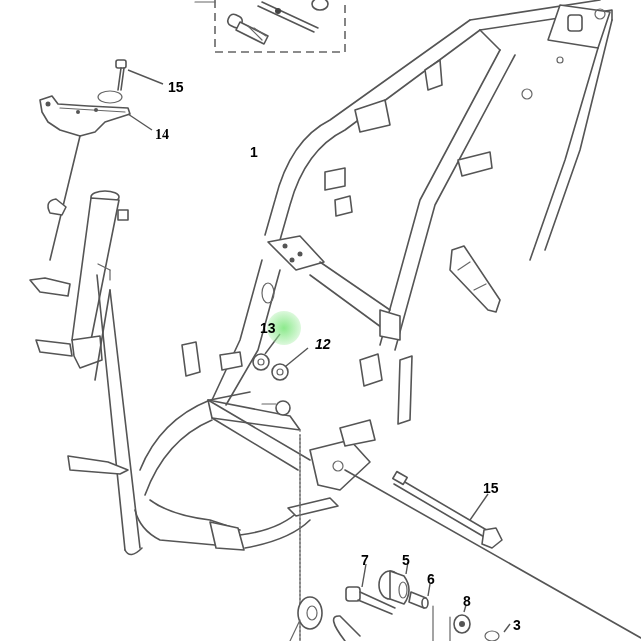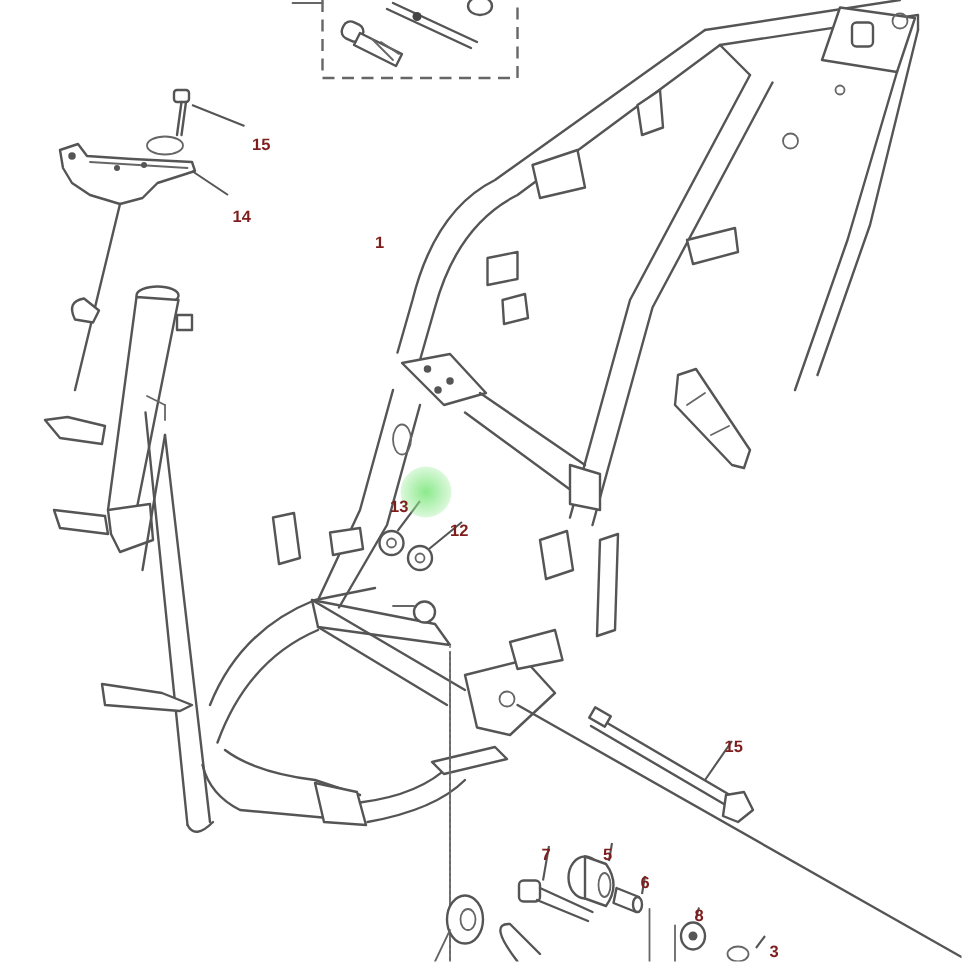--- a/index.html
+++ b/index.html
@@ -5,21 +5,21 @@
   html, body { margin: 0; padding: 0; background: #ffffff; }
   body { width: 641px; height: 641px; overflow: hidden; position: relative;
          font-family: "Liberation Sans", sans-serif; }
   #diagram { position: absolute; left: 0; top: 0; width: 641px; height: 641px; }
   .ln { fill: none; stroke: #555; stroke-width: 1.6; stroke-linecap: round; stroke-linejoin: round; }
   .ln2 { fill: none; stroke: #666; stroke-width: 1.2; stroke-linecap: round; stroke-linejoin: round; }
   .fillw { fill: #fff; stroke: #555; stroke-width: 1.6; stroke-linejoin: round; }
   .dash { fill: none; stroke: #666; stroke-width: 1.6; stroke-dasharray: 8 5; }
   .leader { fill: none; stroke: #555; stroke-width: 1.4; }
   .dotted { fill: none; stroke: #888; stroke-width: 1.2; stroke-dasharray: 2 2; }
-  .callout { position: absolute; font-size: 11px; color: #7f1d1d; font-weight: bold; line-height: 1; margin-top: 12px; }
+  .callout { position: absolute; font-size: 14px; color: #000000; font-weight: bold; line-height: 1; }
   .highlight { position: absolute; width: 34px; height: 34px; border-radius: 50%;
                background: radial-gradient(circle, rgba(120,230,120,0.85) 0%, rgba(150,235,150,0.5) 55%, rgba(200,245,200,0) 100%); }
 </style>
 </head>
 <body>
 
 <svg id="diagram" viewBox="0 0 641 641" xmlns="http://www.w3.org/2000/svg">
 
   <g>
     <polyline class="dash" points="215,0 215,52 345,52 345,0"></polyline>
@@ -202,16 +202,16 @@
 
 <div class="highlight" style="left:267px; top:311px;"></div>
 
 <div class="callout" style="left:250px; top:145px;">1</div>
 <div class="callout" style="left:513px; top:618px;">3</div>
 <div class="callout" style="left:402px; top:553px;">5</div>
 <div class="callout" style="left:427px; top:572px;">6</div>
 <div class="callout" style="left:361px; top:553px;">7</div>
 <div class="callout" style="left:463px; top:594px;">8</div>
 <div class="callout" style="left:483px; top:481px;">15</div>
-<div class="callout" style="left:300px; top:337px;">12</div>
+<div class="callout" style="left:315px; top:337px;font-style:italic;">12</div>
 <div class="callout" style="left:260px; top:321px;">13</div>
-<div class="callout" style="left:155px; top:128px;">14</div>
+<div class="callout" style="left:155px; top:128px;font-family:Liberation Serif, serif;">14</div>
 <div class="callout" style="left:168px; top:80px;">15</div>
 
 </body></html>

